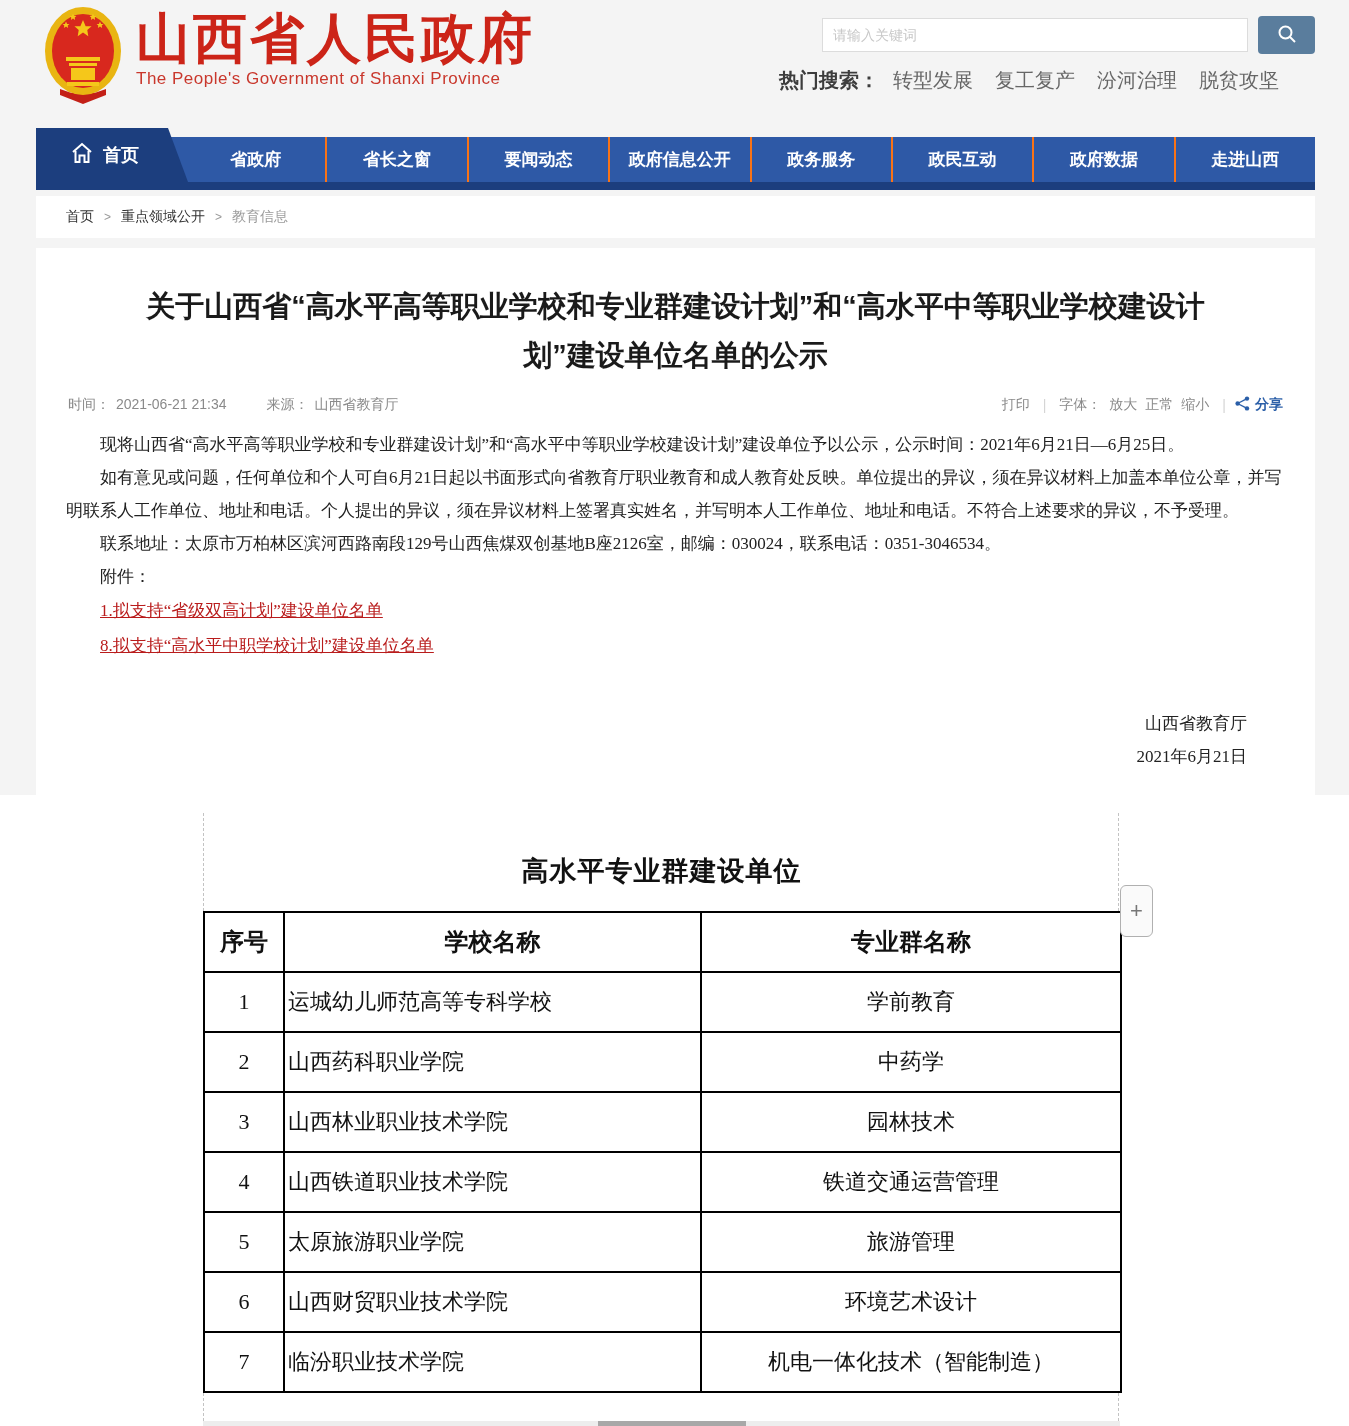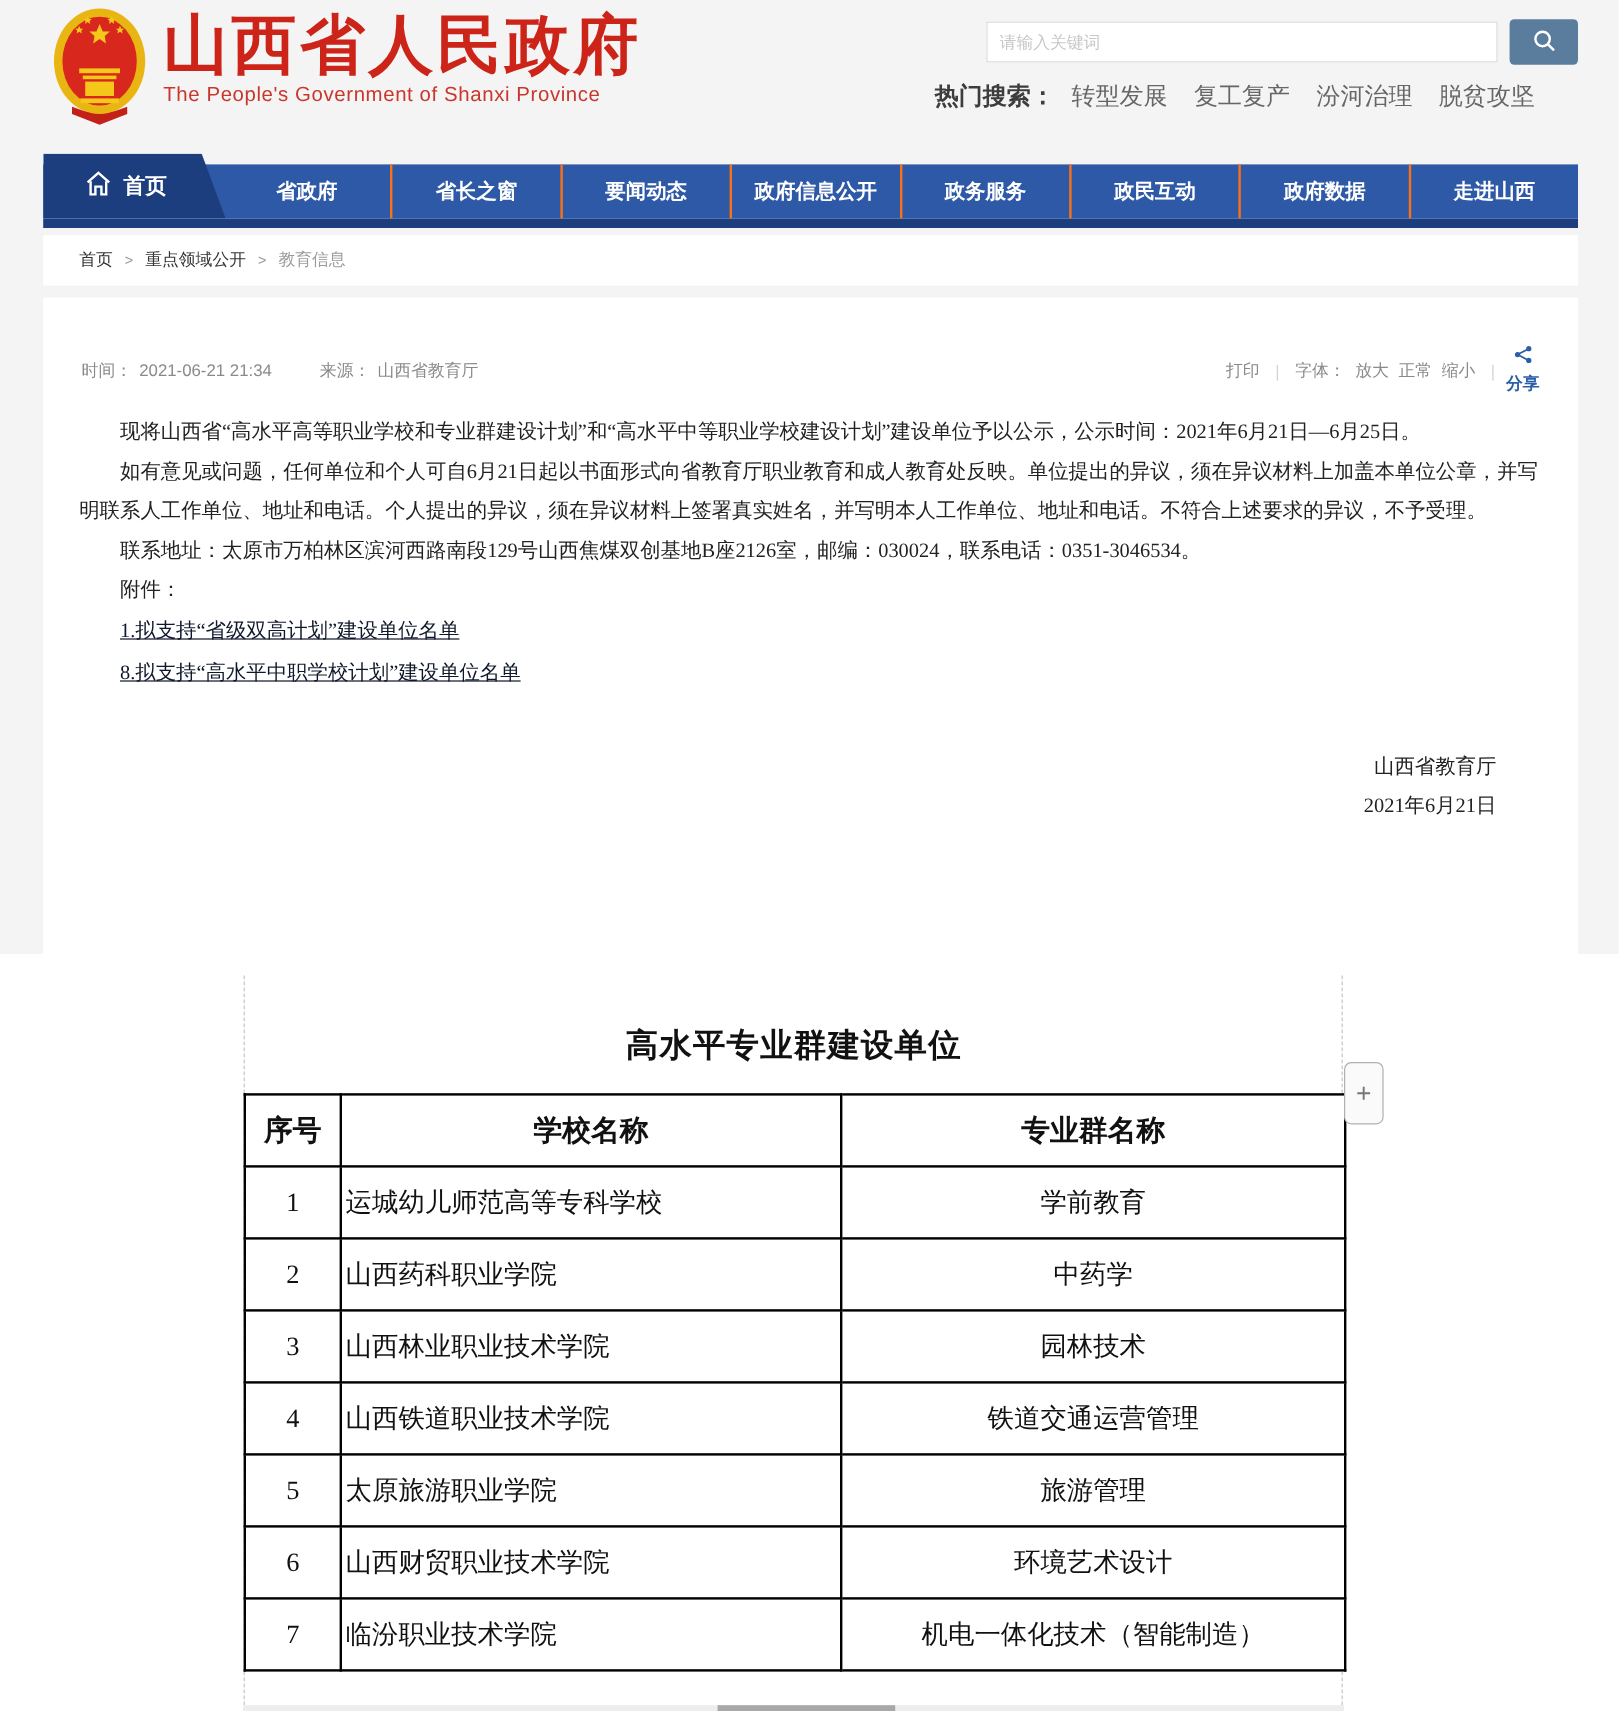--- a/index.html
+++ b/index.html
@@ -71,29 +71,29 @@
   }
   .meta-row {
     display:flex; justify-content:space-between; align-items:center;
     font-size:14px; color:#8a8a8a; margin:12px 2px 8px;
   }
   .meta-left span { margin-right:6px; }
   .meta-gap { display:inline-block; width:28px; }
   .tools { display:flex; align-items:center; }
   .tool { color:#8a8a8a; cursor:pointer; margin:0 4px; }
   .tool-sep { color:#d5d5d5; margin:0 9px; }
-  .share-tool { color:#2b5fa8; font-weight:bold; display:flex; align-items:center; gap:5px; cursor:pointer;flex-direction:column; }
+  .share-tool { color:#2b5fa8; font-weight:bold; display:flex; align-items:center; gap:5px; cursor:pointer; }
 
   .article-body {
     font-family:"Liberation Serif","DejaVu Serif",serif;
     font-size:17px; color:#222; line-height:33px; margin-top:14px;
   }
   .article-body p { margin:0; text-indent:2em; }
   .attach-link {
-    display:table; margin-left:2em; color:#0f172a; text-decoration:underline;
+    display:table; margin-left:2em; color:#b91c1c; text-decoration:underline;
     line-height:35px; cursor:pointer;font-family:Liberation Serif, serif;
   }
   .signature { text-align:right; margin-top:44px; padding-right:38px; line-height:33px; }
   .signature div { text-indent:0; }
 
   
   .doc-section { position:relative; height:631px; background:#fff; }
   .doc-bounds {
     position:absolute; left:203px; top:18px; width:916px; bottom:0;
     border-left:1px dashed #c3c3c3; border-right:1px dashed #c3c3c3;
@@ -205,20 +205,21 @@
 
   <div class="breadcrumb-bar">
     <a class="crumb">首页</a>
     <span class="crumb-sep">&gt;</span>
     <a class="crumb">重点领域公开</a>
     <span class="crumb-sep">&gt;</span>
     <span class="crumb-current">教育信息</span>
   </div>
 
   <div class="article-box">
+    <h2 class="article-title">关于山西省“高水平高等职业学校和专业群建设计划”和“高水平中等职业学校建设计划”建设单位名单的公示</h2>
 
     <div class="meta-row">
       <div class="meta-left">
         <span>时间：</span><span>2021-06-21 21:34</span><span class="meta-gap"></span><span>来源：</span><span>山西省教育厅</span>
       </div>
       <div class="tools">
         <span class="tool">打印</span>
         <span class="tool-sep">|</span>
         <span class="tool">字体：</span>
         <span class="tool">放大</span>

